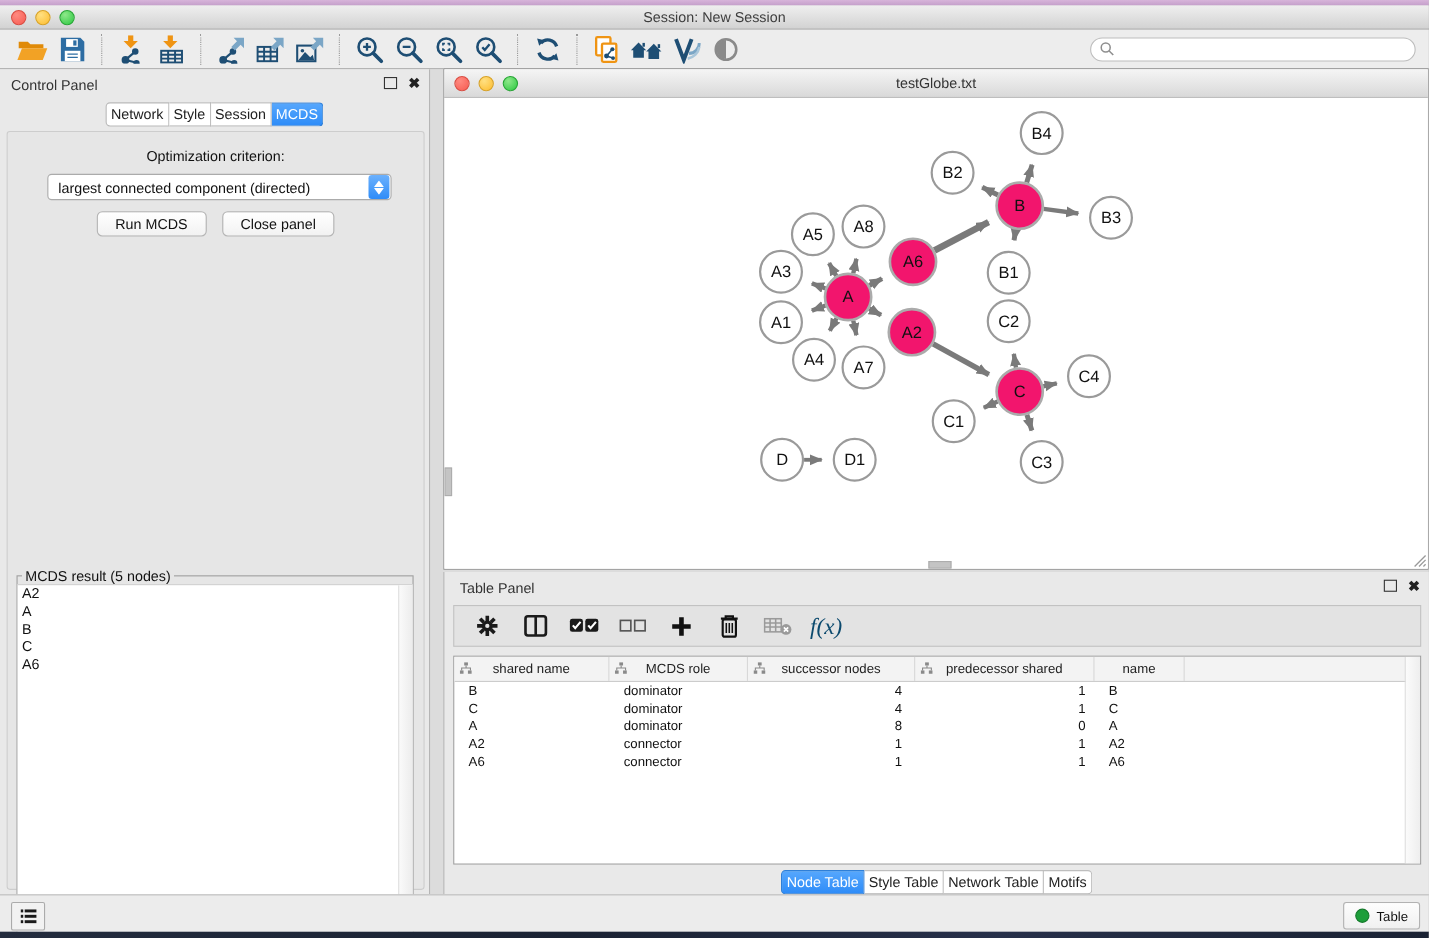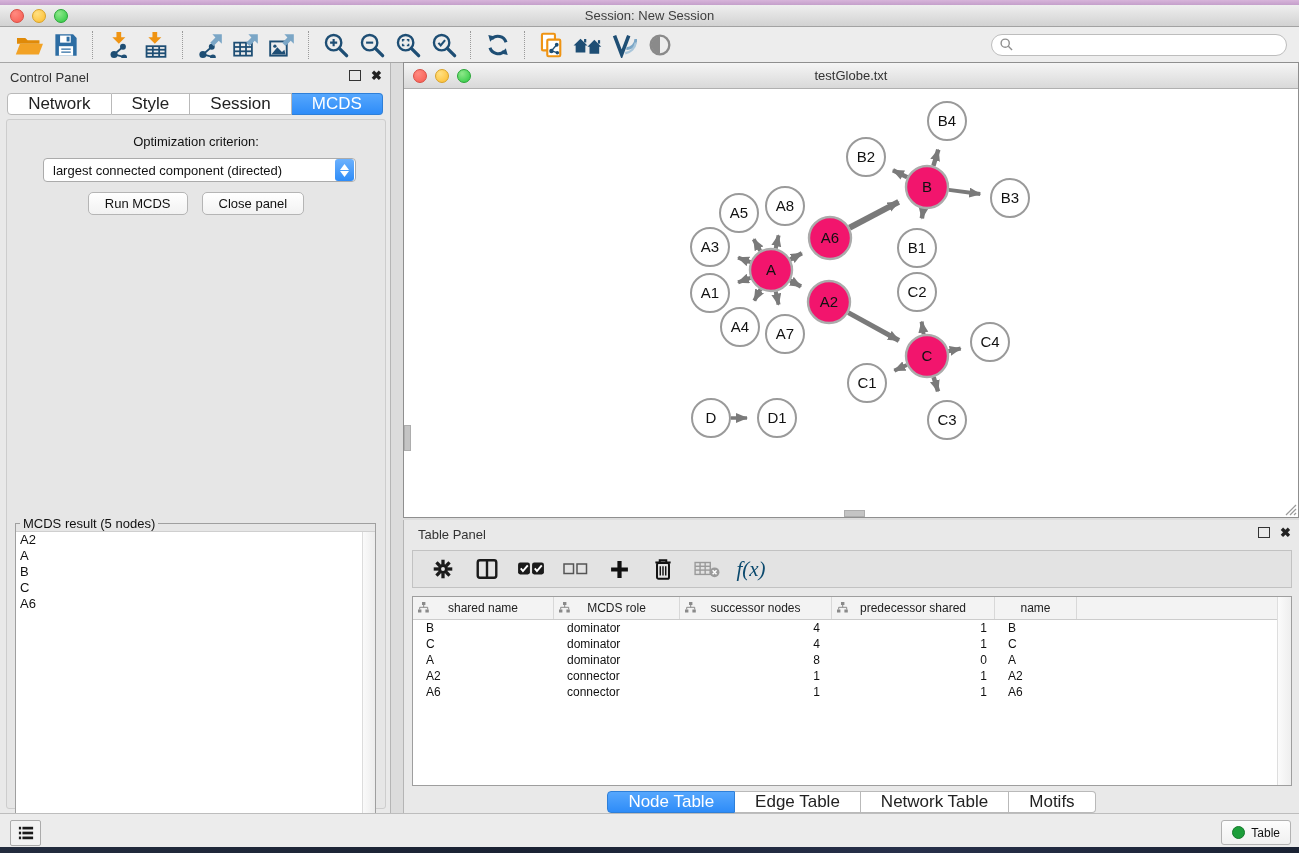--- a/index.html
+++ b/index.html
@@ -31,21 +31,21 @@
   
   .control-panel{position:absolute;left:0;top:0;width:391px;height:750px;background:#e9e9e9;
                  border-right:1px solid #b5b5b5;box-sizing:border-box;}
   .panel-header{position:relative;height:26px;}
   .panel-header .panel-title{position:absolute;left:10px;top:7px;font-size:13px;color:#333;}
   .panel-hdr-btns{position:absolute;right:8px;top:7px;display:flex;gap:10px;align-items:center;}
   .float-btn{width:10px;height:9px;border:1.5px solid #333;background:transparent;display:inline-block;cursor:pointer;}
   .close-btn{font-size:13px;font-weight:bold;color:#222;cursor:pointer;line-height:11px;}
   .cp-tabs{position:absolute;left:0;top:30px;width:100%;display:flex;justify-content:center;}
   .tabgroup{display:flex;}
-  .tab{font-size:17px;padding:2px 20px;background:#fff;border:1px solid #b9b9b9;border-left:none;
+  .tab{font-size:13px;padding:2px 4px;background:#fff;border:1px solid #b9b9b9;border-left:none;
        color:#222;cursor:pointer;line-height:16px;}
   .tab:first-child{border-left:1px solid #b9b9b9;border-radius:4px 0 0 4px;}
   .tab:last-child{border-radius:0 4px 4px 0;}
   .tab.active{background:linear-gradient(#56a7fd,#2e8cf8);border-color:#2e7fd8;color:#fff;}
   .cp-body{position:absolute;left:6px;top:56px;width:378px;height:688px;background:#e6e6e6;
            border:1px solid #cdcdcd;border-radius:3px;}
   .opt-label{text-align:center;font-size:13px;margin-top:14px;color:#111;}
   .dropdown{position:absolute;left:36px;top:38px;width:313px;height:24px;background:#fff;
             border:1px solid #ababab;border-radius:4px;display:flex;align-items:center;cursor:pointer;box-sizing:border-box;}
   .dropdown .dd-text{flex:1;font-size:13px;padding-left:9px;color:#111;white-space:nowrap;overflow:hidden;}
@@ -632,21 +632,21 @@
               <div class="td" style="width: 152px; text-align: right; padding: 0px 12px 0px 0px;">1</div>
               <div class="td" style="width: 163px; text-align: right; padding: 0px 8px 0px 0px;">1</div>
               <div class="td" style="width: 82px; text-align: left; padding: 0px 0px 0px 13px;">A6</div>
             </div>
           </div>
         <div class="tbl-vscroll"></div>
       </div>
       <div class="tp-tabs">
           <span class="tabgroup" id="tp-tabgroup">
             <span class="tab active">Node Table</span>
-            <span class="tab">Edge Table</span>
+            <span class="tab">Style Table</span>
             <span class="tab">Network Table</span>
             <span class="tab">Motifs</span>
           </span>
         </div>
     </div>
   </div>
 
   <div class="statusbar">
     <span class="list-btn">
       <svg width="18" height="16" viewBox="0 0 20 18">

